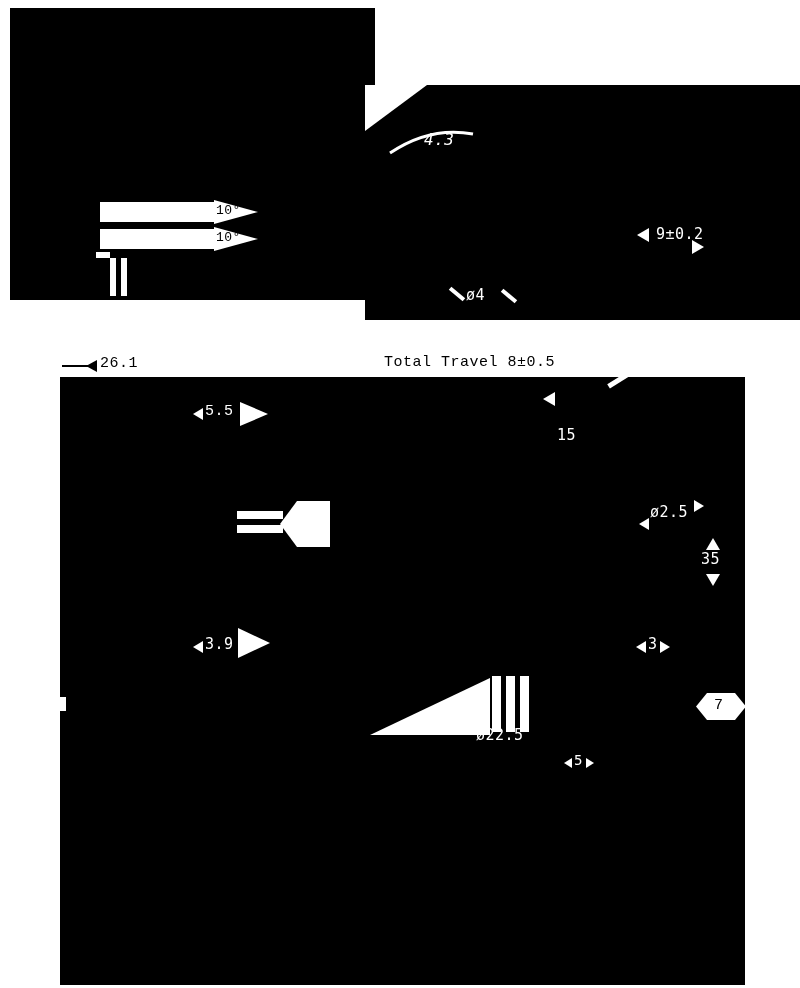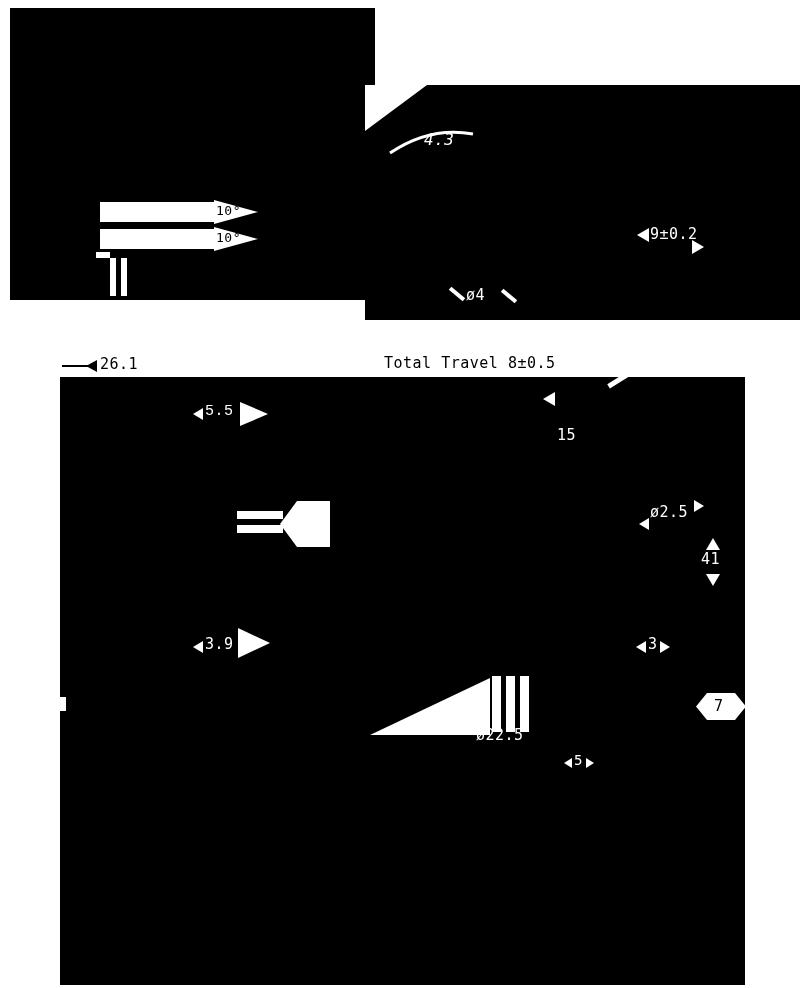--- a/index.html
+++ b/index.html
@@ -11,21 +11,21 @@
     font-family:"DejaVu Sans Mono", monospace;
   }
   .ink{position:absolute;background:#000000;}
   .wshape{position:absolute;background:#ffffff;}
   .bshape{position:absolute;background:#000000;}
   .lbl{
     position:absolute;color:#ffffff;
     font-size:15px;line-height:1.1;white-space:nowrap;
     letter-spacing:0.5px;z-index:6;
   }
-  .lbl.dark{color:#000000;}
+  .lbl.dark{color:#000000;font-family:Liberation Mono, monospace;}
   .lbl.big{font-size:16px;font-style:italic;}
   .lbl.small{font-size:13px;}
   .tri-r{clip-path:polygon(0 0,100% 50%,0 100%);}
   .tri-l{clip-path:polygon(100% 0,0 50%,100% 100%);}
   .tri-u{clip-path:polygon(50% 0,100% 100%,0 100%);}
   .tri-d{clip-path:polygon(0 0,100% 0,50% 100%);}
   .z2{z-index:2;}
   .z3{z-index:3;}
   .rot{transform-origin:center;}
   svg{position:absolute;z-index:4;overflow:visible;}
@@ -58,21 +58,21 @@
   <svg style="left:385px;top:118px;" width="95" height="40" viewBox="0 0 95 40">
     <path d="M5,35 Q45,8 88,16" fill="none" stroke="#ffffff" stroke-width="3"></path>
   </svg>
   <div class="lbl big" style="left:424px;top:131px;">4.3</div>
 
   <div class="wshape z3 rot" style="left:448px;top:292px;width:18px;height:4px;transform:rotate(40deg);"></div>
   <div class="lbl" style="left:466px;top:287px;">ø4</div>
   <div class="wshape z3 rot" style="left:500px;top:294px;width:18px;height:4px;transform:rotate(40deg);"></div>
 
   <div class="wshape z3 tri-l" style="left:637px;top:228px;width:12px;height:14px;"></div>
-  <div class="lbl" style="left:650px;top:226px;">9±0.2</div>
+  <div class="lbl" style="left:650px;top:226px;padding-left:6px;">9±0.2</div>
   <div class="wshape z3 tri-r" style="left:692px;top:240px;width:12px;height:14px;"></div>
 
   <div class="bshape z3 tri-l" style="left:86px;top:360px;width:11px;height:12px;"></div>
   <div class="bshape z3" style="left:62px;top:365px;width:26px;height:2px;"></div>
   <div class="lbl dark" style="left:100px;top:356px;">26.1</div>
 
   <div class="lbl dark" style="left:384px;top:355px;">Total Travel 8±0.5</div>
 
   <div class="wshape z3 tri-l" style="left:193px;top:408px;width:10px;height:12px;"></div>
   <div class="lbl" style="left:205px;top:404px;font-family:Liberation Mono, monospace;">5.5</div>
@@ -84,21 +84,21 @@
 
   <div class="wshape z3" style="left:237px;top:511px;width:46px;height:8px;"></div>
   <div class="wshape z3" style="left:237px;top:525px;width:46px;height:8px;"></div>
   <div class="wshape z3" style="left:280px;top:501px;width:50px;height:46px;clip-path:polygon(0 50%,34% 0,100% 0,100% 100%,34% 100%);"></div>
 
   <div class="wshape z3 tri-l" style="left:639px;top:518px;width:10px;height:12px;"></div>
   <div class="lbl" style="left:650px;top:504px;">ø2.5</div>
   <div class="wshape z3 tri-r" style="left:694px;top:500px;width:10px;height:12px;"></div>
 
   <div class="wshape z3 tri-u" style="left:706px;top:538px;width:14px;height:12px;"></div>
-  <div class="lbl" style="left:701px;top:551px;">41</div>
+  <div class="lbl" style="left:701px;top:551px;">35</div>
   <div class="wshape z3 tri-d" style="left:706px;top:574px;width:14px;height:12px;"></div>
 
   <div class="wshape z3 tri-l" style="left:193px;top:641px;width:10px;height:12px;"></div>
   <div class="lbl" style="left:205px;top:636px;">3.9</div>
   <div class="wshape z3 tri-r" style="left:238px;top:628px;width:32px;height:30px;"></div>
 
   <div class="wshape z3 tri-l" style="left:636px;top:641px;width:10px;height:12px;"></div>
   <div class="lbl" style="left:648px;top:636px;">3</div>
   <div class="wshape z3 tri-r" style="left:660px;top:641px;width:10px;height:12px;"></div>
 

